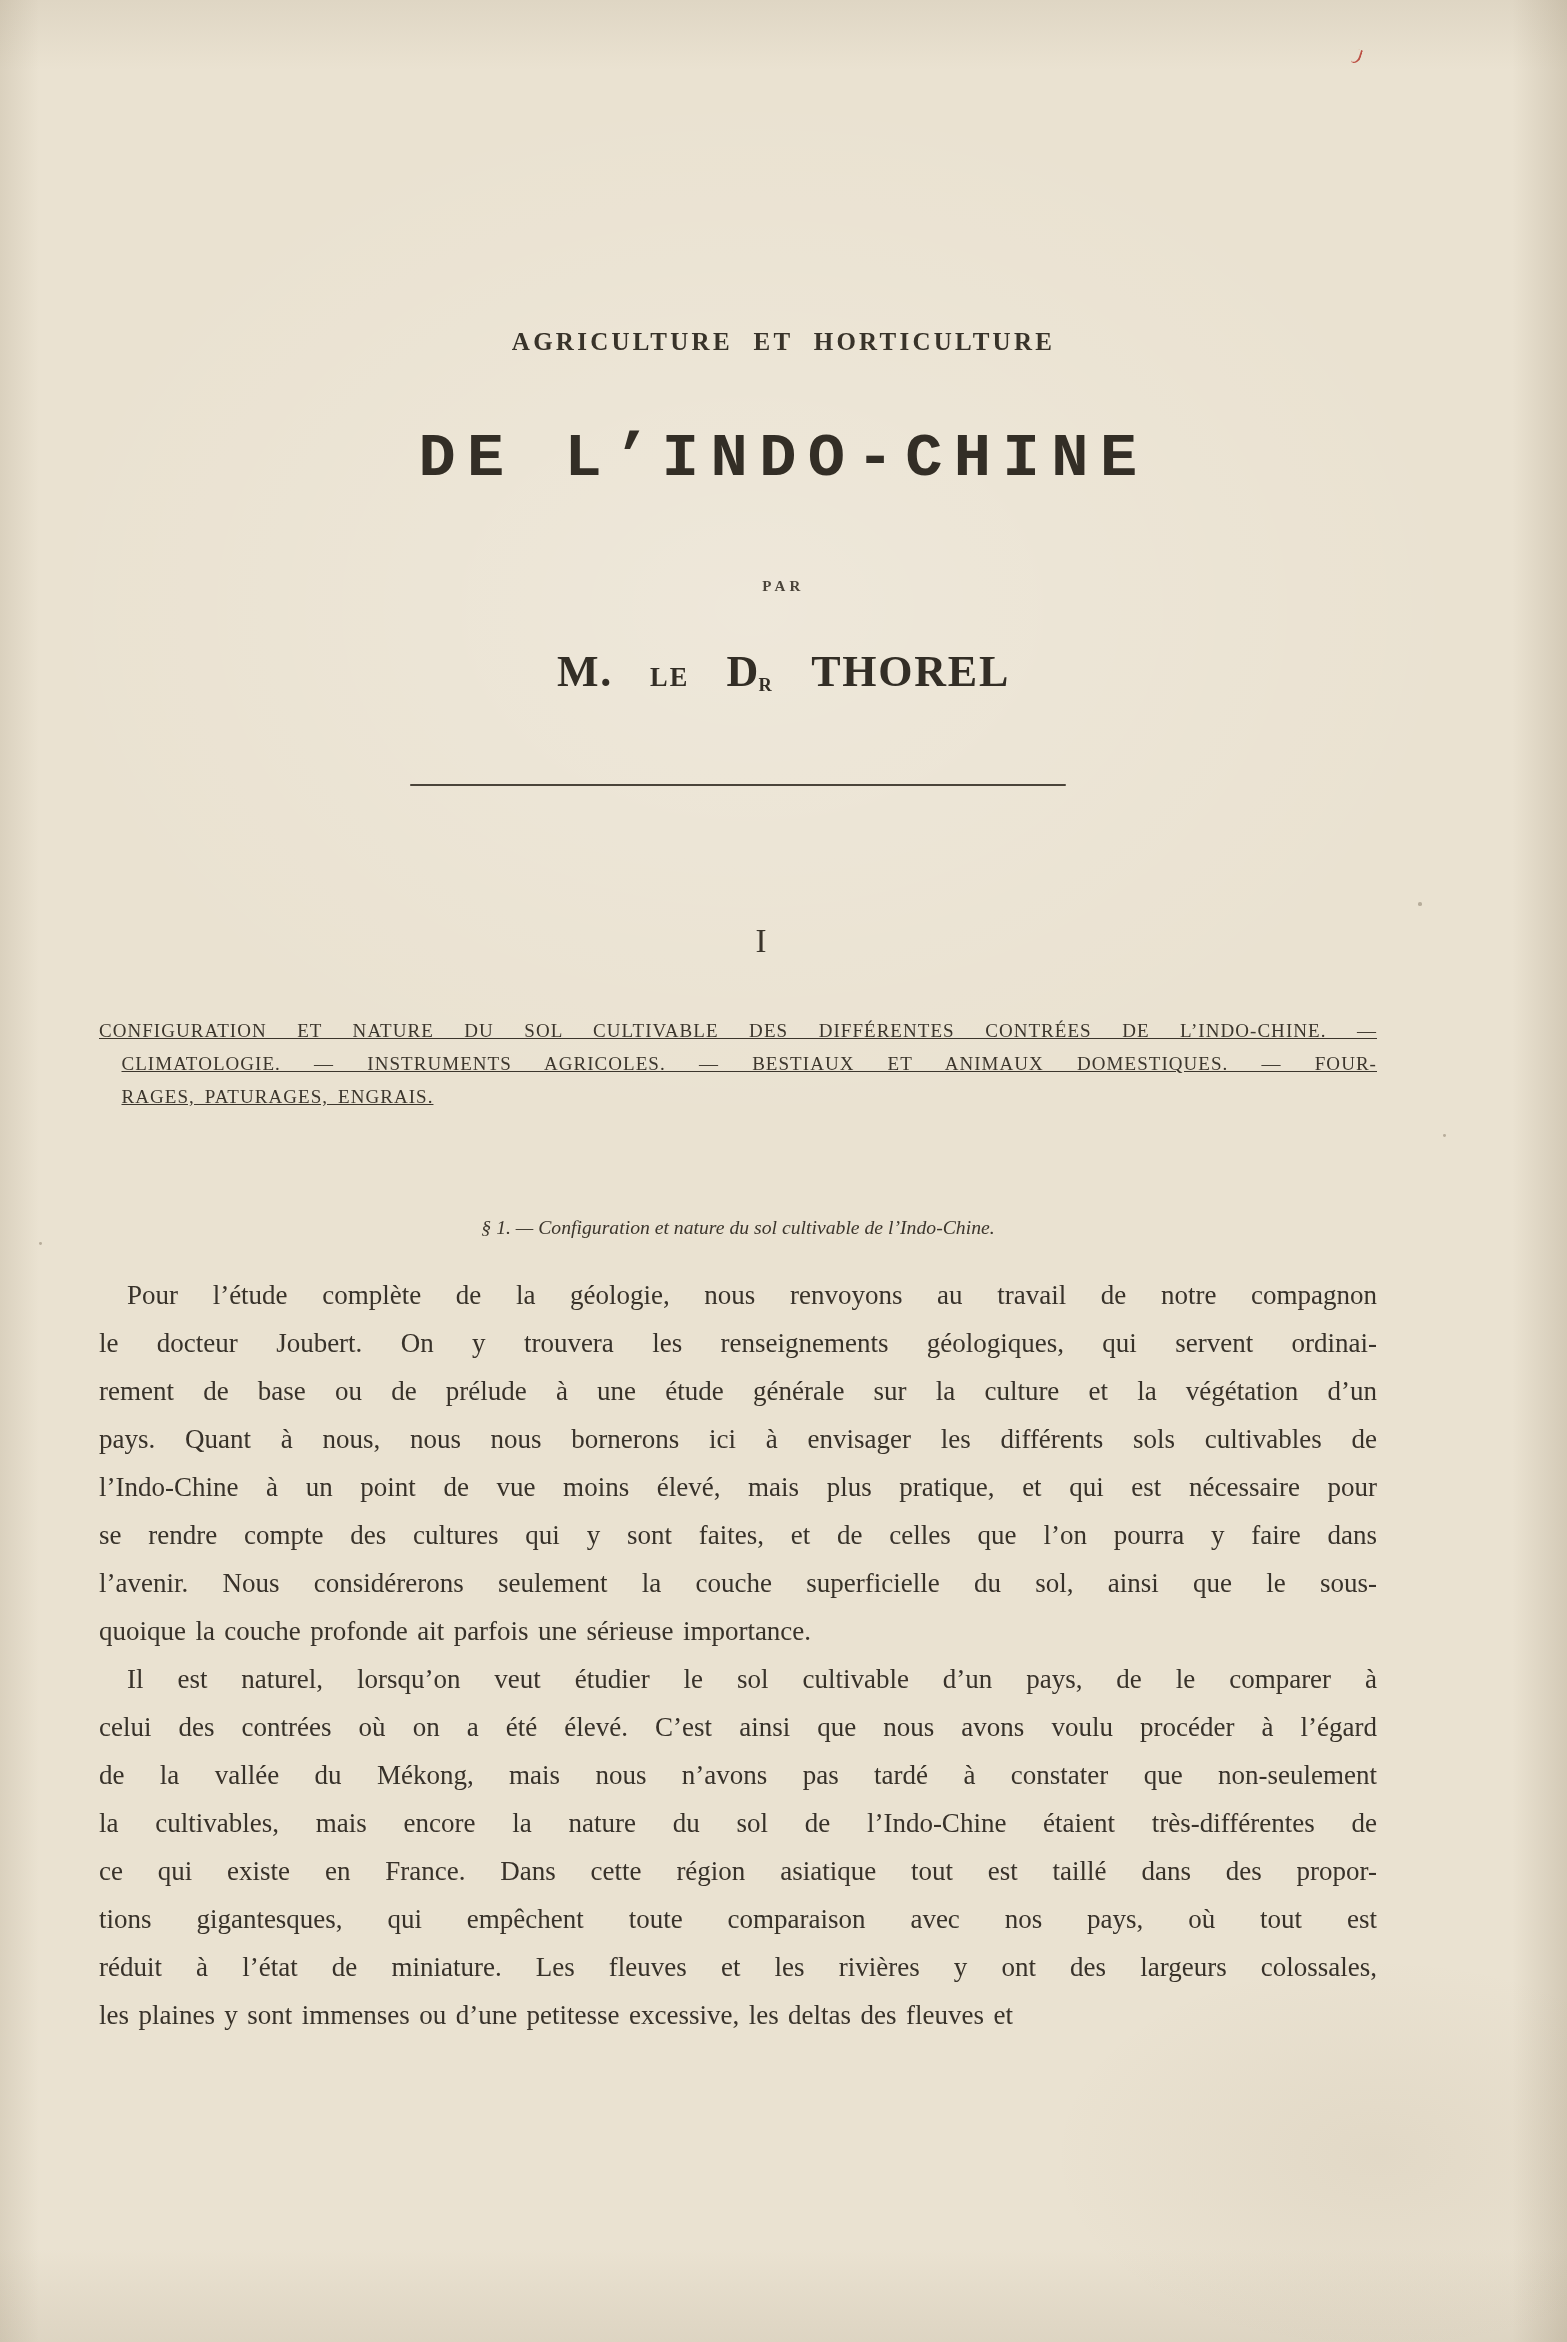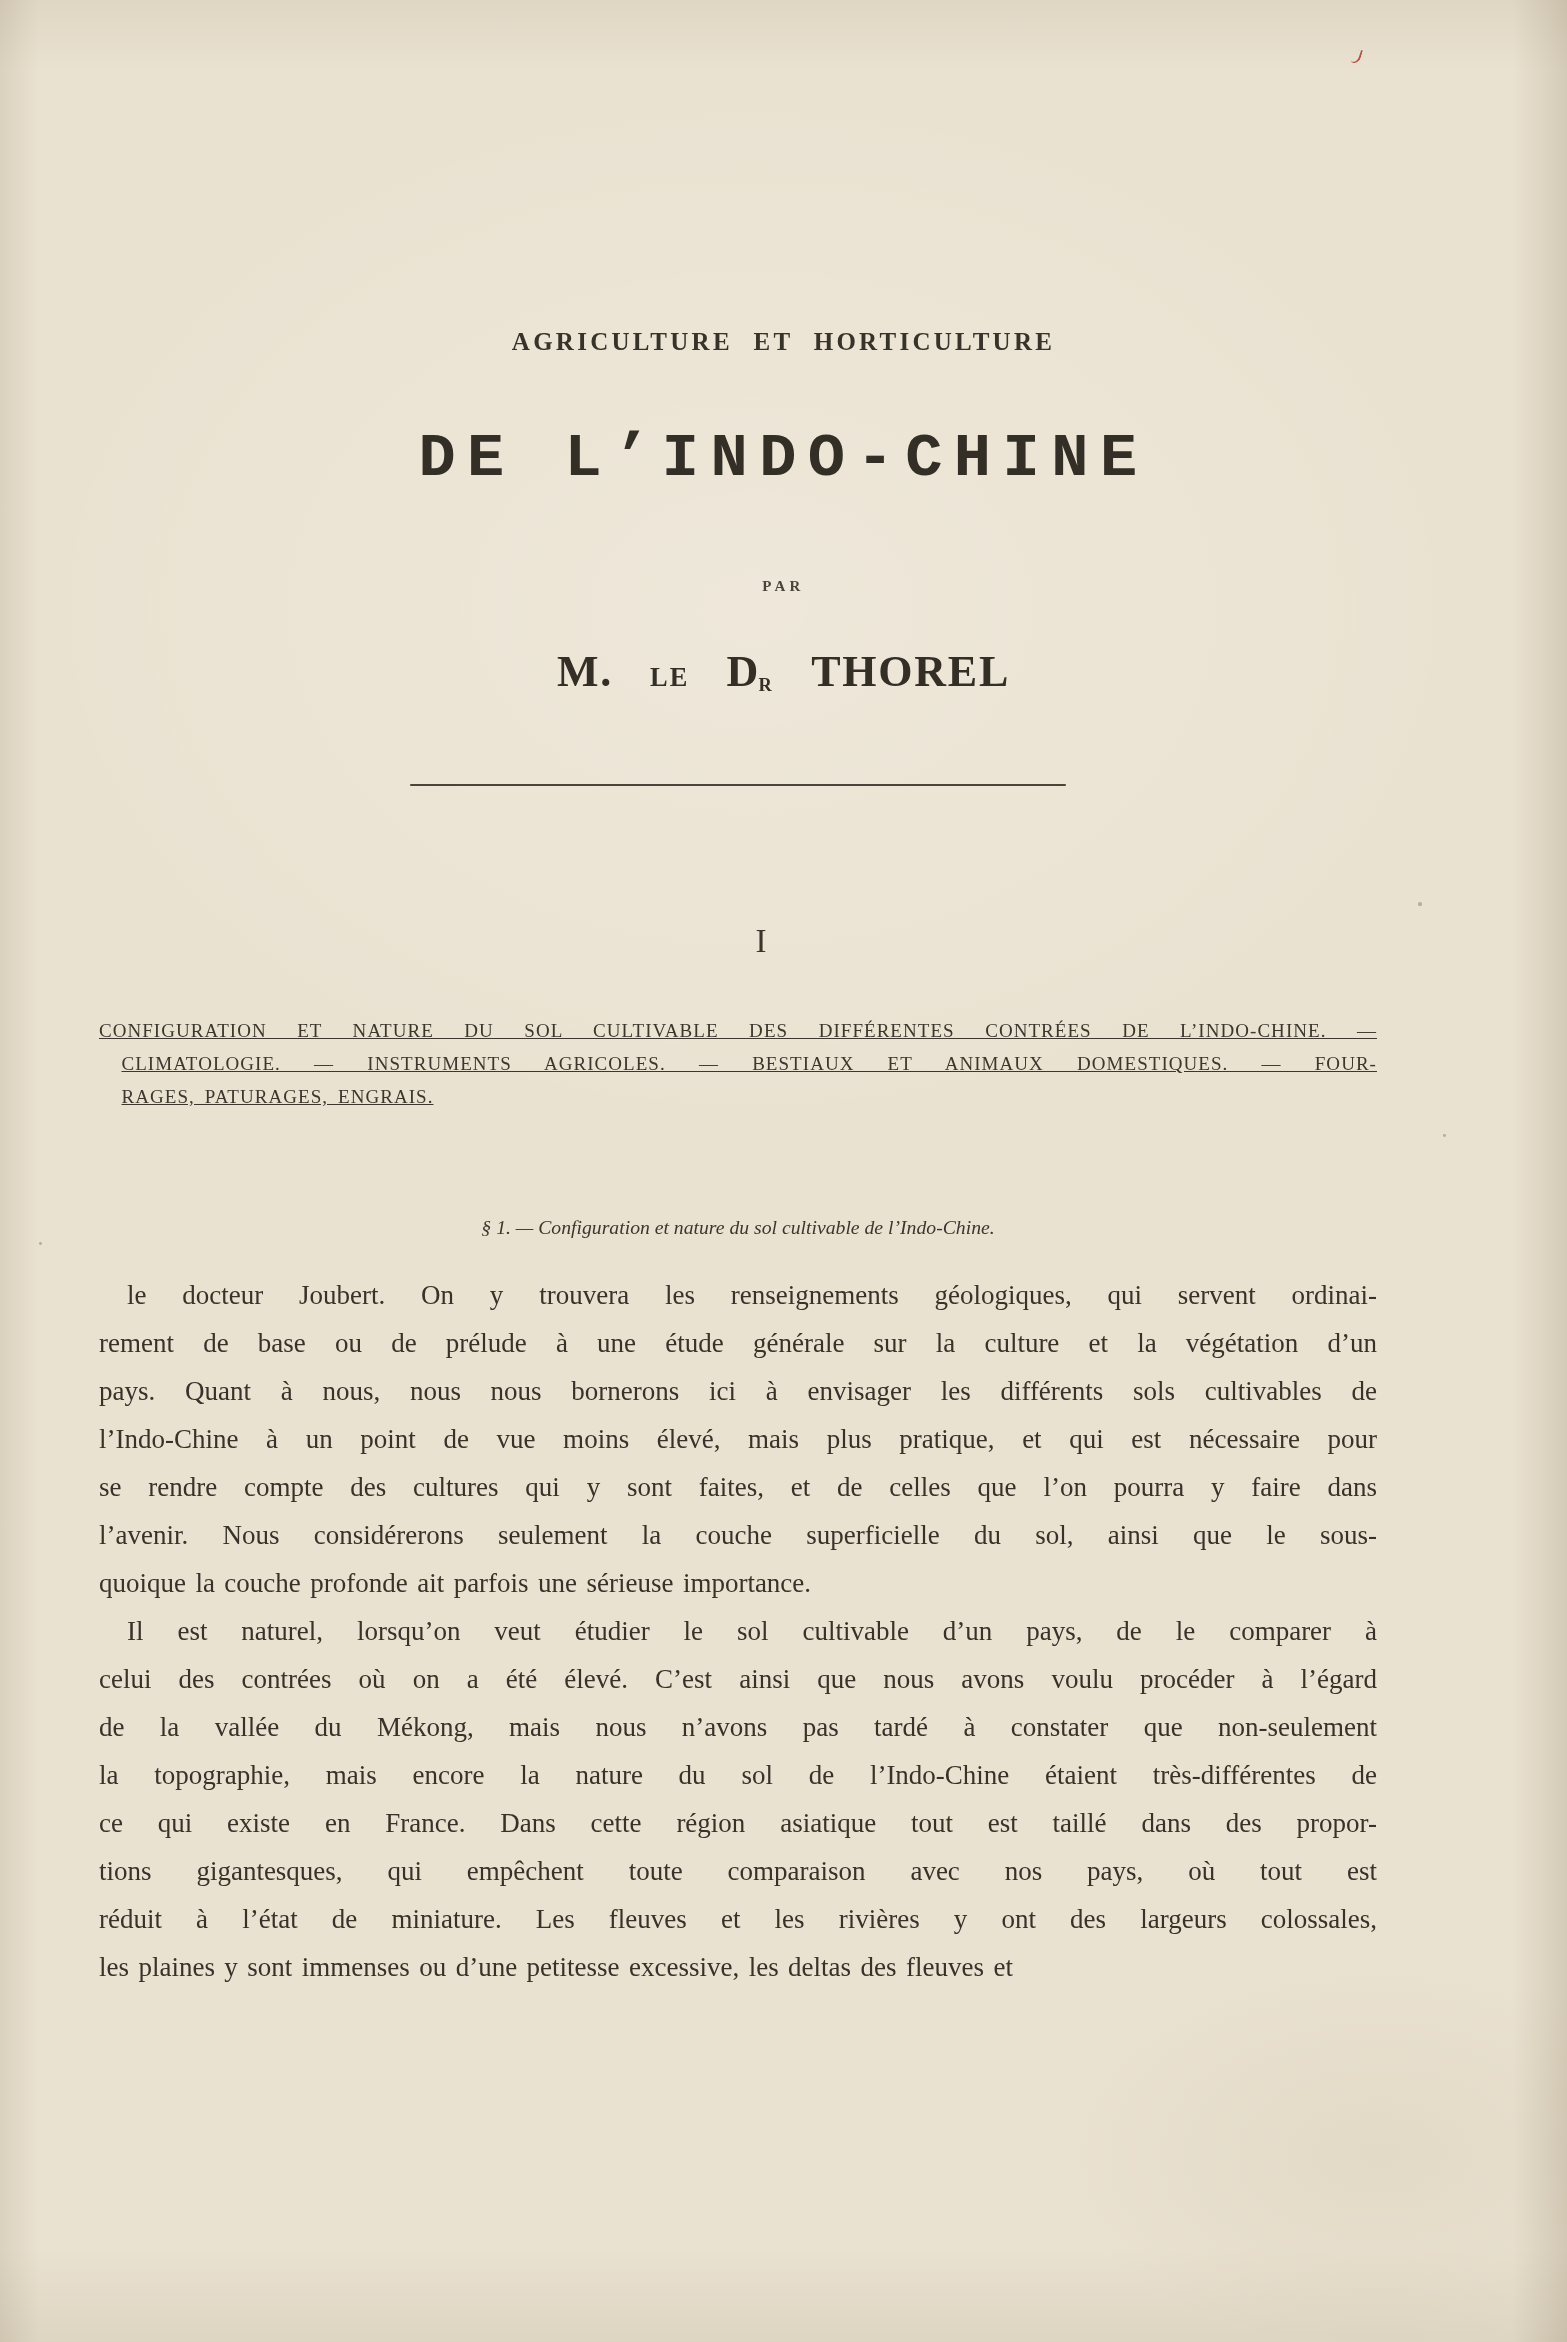--- a/index.html
+++ b/index.html
@@ -161,34 +161,35 @@
 
     <div class="chapter-summary">
         <div class="tline">CONFIGURATION ET NATURE DU SOL CULTIVABLE DES DIFFÉRENTES CONTRÉES DE L’INDO-CHINE. —</div>
         <div class="tline">CLIMATOLOGIE. — INSTRUMENTS AGRICOLES. — BESTIAUX ET ANIMAUX DOMESTIQUES. — FOUR-</div>
         <div class="tline">RAGES, PATURAGES, ENGRAIS.</div>
       </div>
 
     <div class="section-heading">§ 1. — Configuration et nature du sol cultivable de l’Indo-Chine.</div>
 
     <div class="para first">
+        <div class="tline">Pour l’étude complète de la géologie, nous renvoyons au travail de notre compagnon</div>
         <div class="tline">le docteur Joubert. On y trouvera les renseignements géologiques, qui servent ordinai-</div>
         <div class="tline">rement de base ou de prélude à une étude générale sur la culture et la végétation d’un</div>
         <div class="tline">pays. Quant à nous, nous nous bornerons ici à envisager les différents sols cultivables de</div>
         <div class="tline">l’Indo-Chine à un point de vue moins élevé, mais plus pratique, et qui est nécessaire pour</div>
         <div class="tline">se rendre compte des cultures qui y sont faites, et de celles que l’on pourra y faire dans</div>
         <div class="tline">l’avenir. Nous considérerons seulement la couche superficielle du sol, ainsi que le sous-</div>
         <div class="tline">quoique la couche profonde ait parfois une sérieuse importance.</div>
       </div>
 
     <div class="para">
         <div class="tline">Il est naturel, lorsqu’on veut étudier le sol cultivable d’un pays, de le comparer à</div>
         <div class="tline">celui des contrées où on a été élevé. C’est ainsi que nous avons voulu procéder à l’égard</div>
         <div class="tline">de la vallée du Mékong, mais nous n’avons pas tardé à constater que non-seulement</div>
-        <div class="tline">la topographie, mais encore la nature du sol de l’Indo-Chine étaient très-différentes de</div>
+        <div class="tline">la cultivables, mais encore la nature du sol de l’Indo-Chine étaient très-différentes de</div>
         <div class="tline">ce qui existe en France. Dans cette région asiatique tout est taillé dans des propor-</div>
         <div class="tline">tions gigantesques, qui empêchent toute comparaison avec nos pays, où tout est</div>
         <div class="tline">réduit à l’état de miniature. Les fleuves et les rivières y ont des largeurs colossales,</div>
         <div class="tline">les plaines y sont immenses ou d’une petitesse excessive, les deltas des fleuves et</div>
       </div>
 
   </div>
 
 </div>
 

